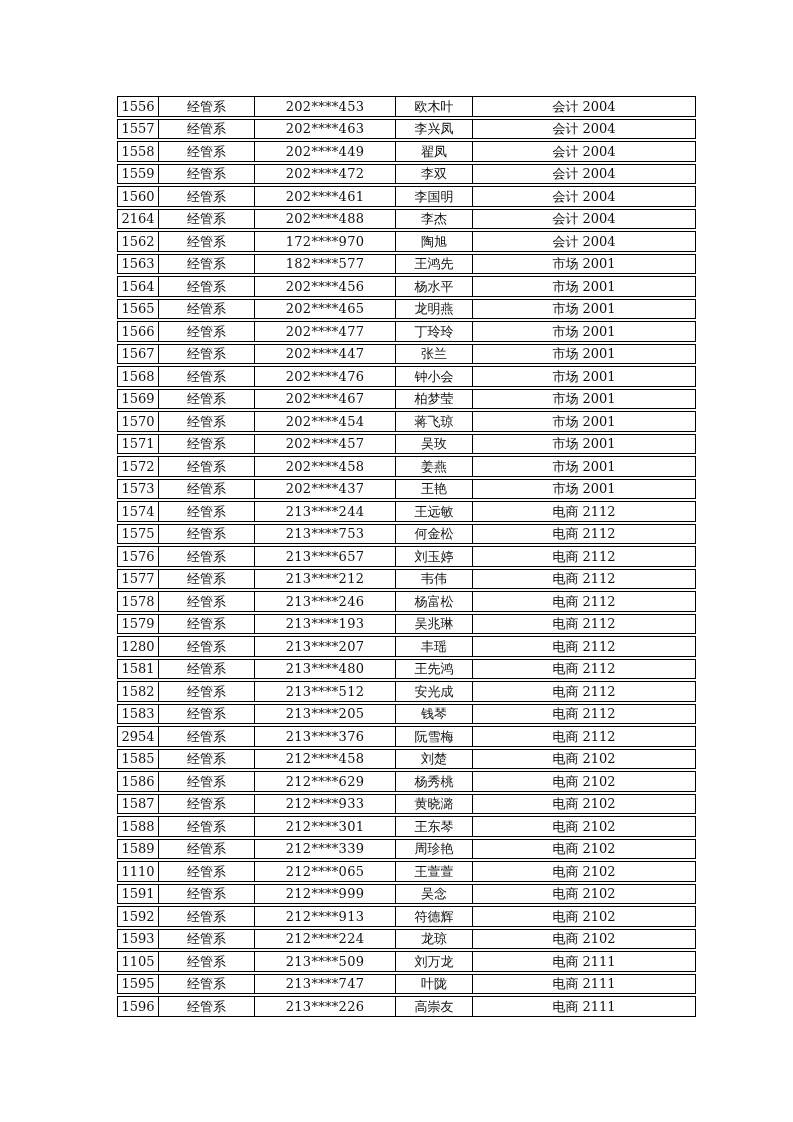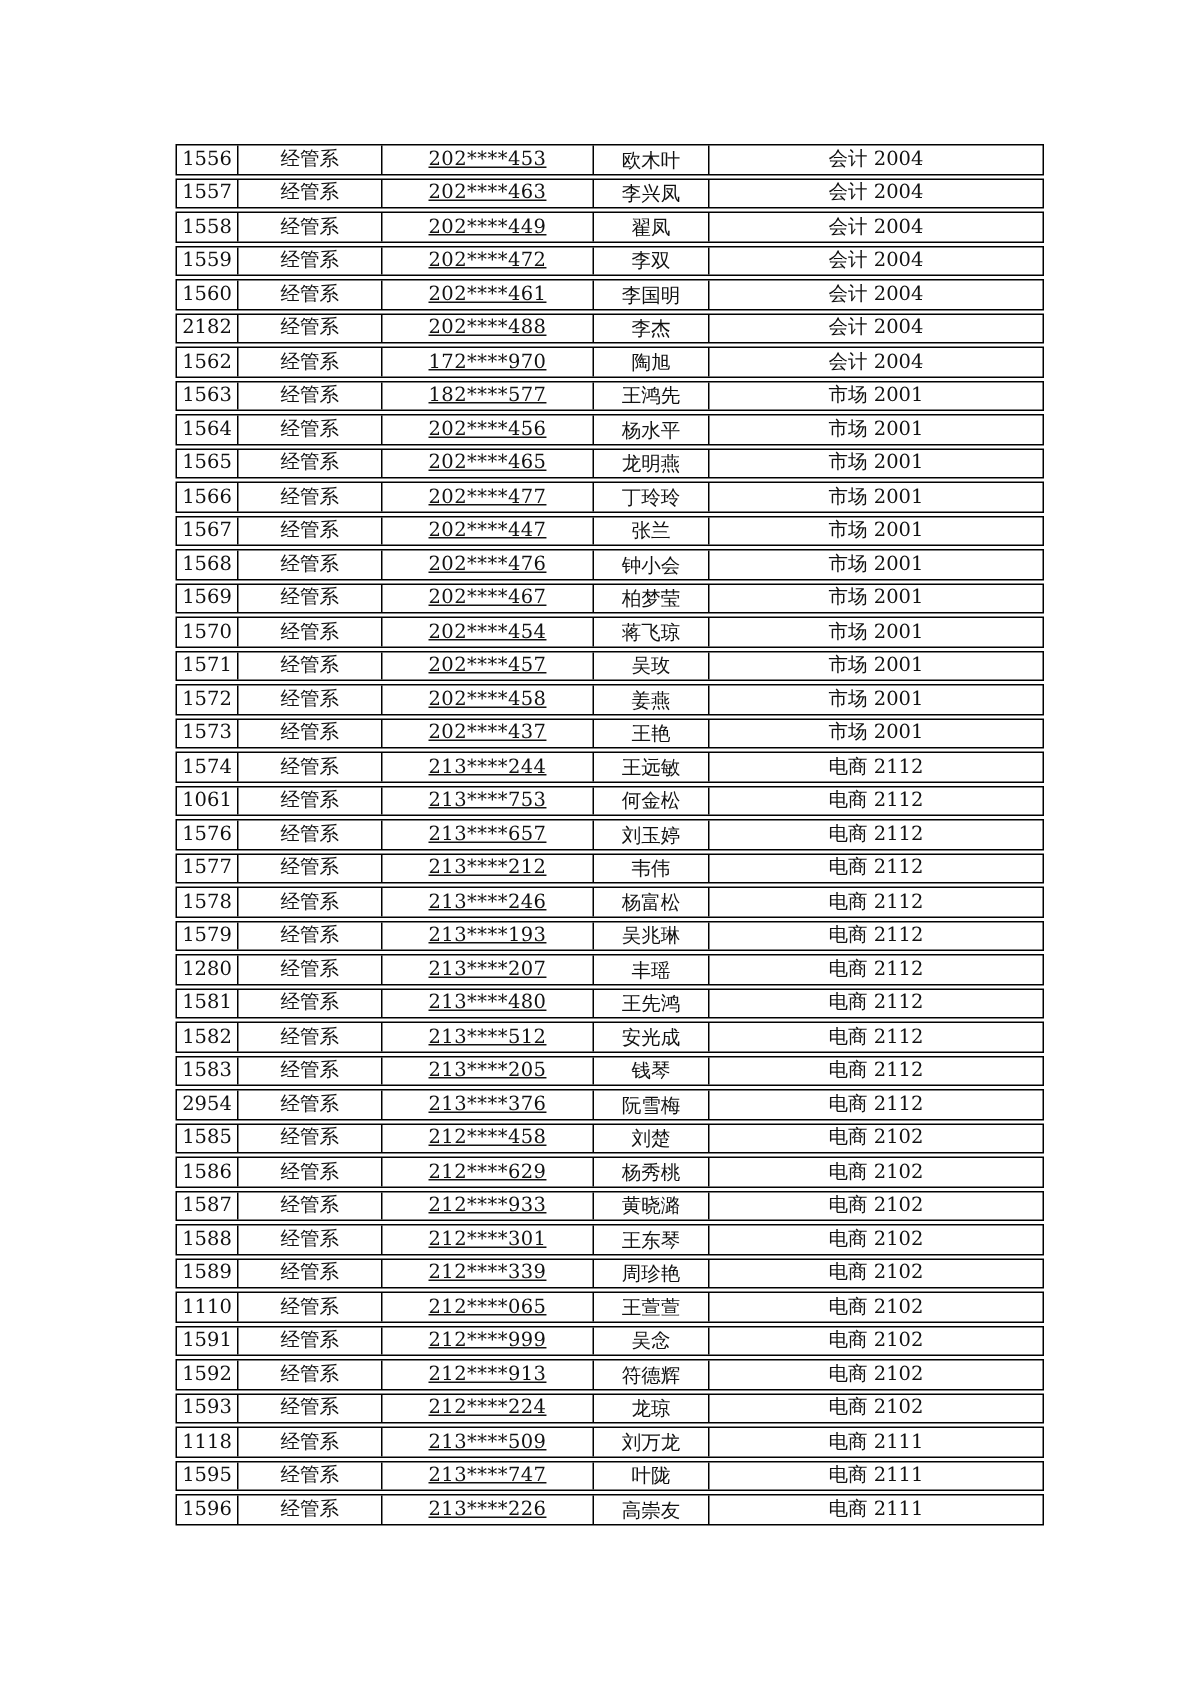--- a/index.html
+++ b/index.html
@@ -34,21 +34,21 @@
     align-items: center;
     justify-content: center;
     font-size: 13px;
     color: #111111;
     white-space: nowrap;
     overflow: hidden;
     line-height: 1;
   }
   .c0 { width: 41px;  border-right: 1px solid #000000; }
   .c1 { width: 96px;  border-right: 1px solid #000000; }
-  .c2 { width: 141px; border-right: 1px solid #000000; letter-spacing: 0.3px; text-decoration: underline; }
+  .c2 { width: 141px; border-right: 1px solid #000000; letter-spacing: 0.3px; }
   .c3 { width: 77px;  border-right: 1px solid #000000; font-family: Liberation Serif, serif; }
   .c4 { width: 222px; }
 </style>
 </head>
 <body>
 
 <div class="page">
   <div class="doc-table">
     <div style="display: contents;"><div class="trow">
           <div class="tcell c0">1556</div>
@@ -74,21 +74,21 @@
           <div class="tcell c2">202****472</div>
           <div class="tcell c3">李双</div>
           <div class="tcell c4">会计 2004</div>
         </div><div class="trow">
           <div class="tcell c0">1560</div>
           <div class="tcell c1">经管系</div>
           <div class="tcell c2">202****461</div>
           <div class="tcell c3">李国明</div>
           <div class="tcell c4">会计 2004</div>
         </div><div class="trow">
-          <div class="tcell c0">2182</div>
+          <div class="tcell c0">2164</div>
           <div class="tcell c1">经管系</div>
           <div class="tcell c2">202****488</div>
           <div class="tcell c3">李杰</div>
           <div class="tcell c4">会计 2004</div>
         </div><div class="trow">
           <div class="tcell c0">1562</div>
           <div class="tcell c1">经管系</div>
           <div class="tcell c2">172****970</div>
           <div class="tcell c3">陶旭</div>
           <div class="tcell c4">会计 2004</div>
@@ -158,21 +158,21 @@
           <div class="tcell c2">202****437</div>
           <div class="tcell c3">王艳</div>
           <div class="tcell c4">市场 2001</div>
         </div><div class="trow">
           <div class="tcell c0">1574</div>
           <div class="tcell c1">经管系</div>
           <div class="tcell c2">213****244</div>
           <div class="tcell c3">王远敏</div>
           <div class="tcell c4">电商 2112</div>
         </div><div class="trow">
-          <div class="tcell c0">1061</div>
+          <div class="tcell c0">1575</div>
           <div class="tcell c1">经管系</div>
           <div class="tcell c2">213****753</div>
           <div class="tcell c3">何金松</div>
           <div class="tcell c4">电商 2112</div>
         </div><div class="trow">
           <div class="tcell c0">1576</div>
           <div class="tcell c1">经管系</div>
           <div class="tcell c2">213****657</div>
           <div class="tcell c3">刘玉婷</div>
           <div class="tcell c4">电商 2112</div>
@@ -272,21 +272,21 @@
           <div class="tcell c2">212****913</div>
           <div class="tcell c3">符德辉</div>
           <div class="tcell c4">电商 2102</div>
         </div><div class="trow">
           <div class="tcell c0">1593</div>
           <div class="tcell c1">经管系</div>
           <div class="tcell c2">212****224</div>
           <div class="tcell c3">龙琼</div>
           <div class="tcell c4">电商 2102</div>
         </div><div class="trow">
-          <div class="tcell c0">1118</div>
+          <div class="tcell c0">1105</div>
           <div class="tcell c1">经管系</div>
           <div class="tcell c2">213****509</div>
           <div class="tcell c3">刘万龙</div>
           <div class="tcell c4">电商 2111</div>
         </div><div class="trow">
           <div class="tcell c0">1595</div>
           <div class="tcell c1">经管系</div>
           <div class="tcell c2">213****747</div>
           <div class="tcell c3">叶陇</div>
           <div class="tcell c4">电商 2111</div>

